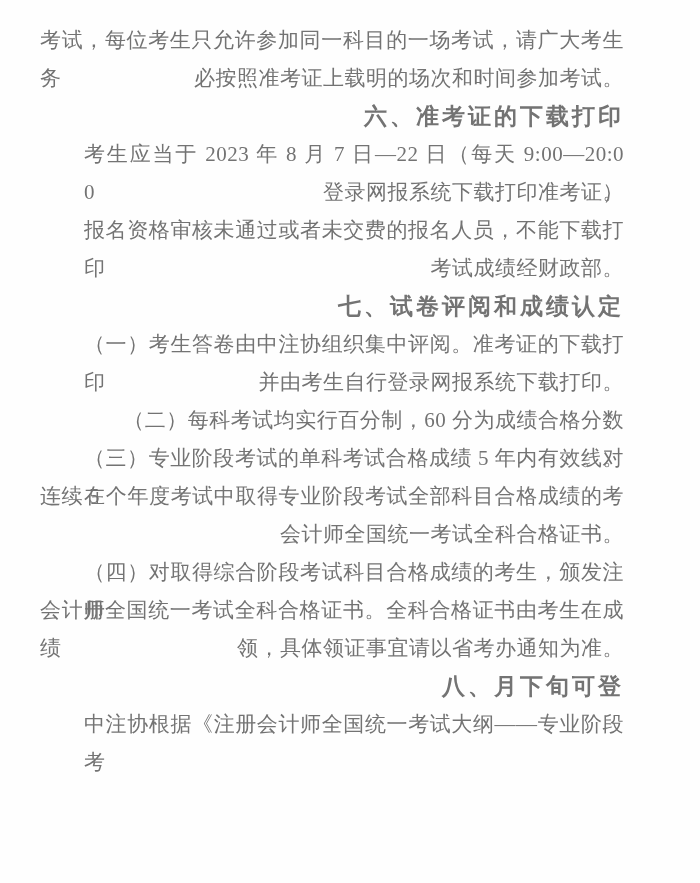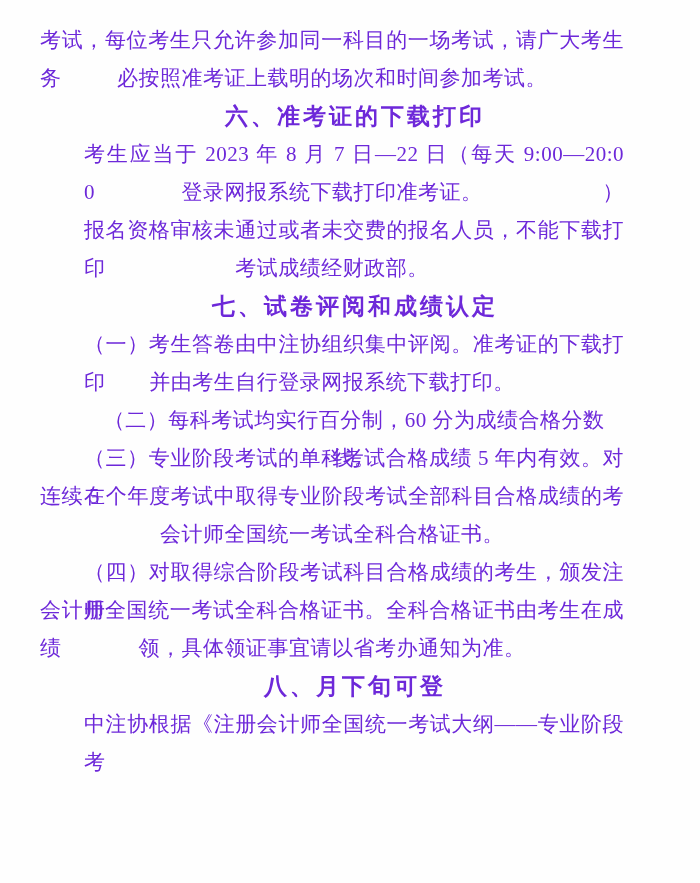--- a/index.html
+++ b/index.html
@@ -5,57 +5,57 @@
   html, body {
     margin: 0;
     padding: 0;
     background: #ffffff;
   }
   .page {
     position: relative;
     width: 700px;
     height: 883px;
     background: #fefefe;
-    color: #6d28d9;
+    color: #737373;
     box-sizing: border-box;
     padding-top: 21px;
     overflow: hidden;
     font-family: "Liberation Serif", "DejaVu Serif", serif;
   }
   .line {
     box-sizing: border-box;
     width: 584px;
     margin-left: 40px;
     height: 38px;
     line-height: 38px;
     font-size: 21px;
     letter-spacing: 0.5px;
     white-space: normal;
     overflow: visible;
-    text-align: center;
+    text-align: right;
   }
   
   .j {
     text-align: justify;
     text-align-last: justify;
     text-justify: inter-character;
     word-break: break-all;
   }
   
   .indent {
     padding-left: 44px;
   }
   
   .heading {
     font-family: "Liberation Sans", "DejaVu Sans", sans-serif;
     font-weight: 700;
     font-size: 23px;
     letter-spacing: 3px;
     padding-left: 46px;
-    text-align: center;
+    text-align: right;
   }
 </style>
 </head>
 <body>
 
 <div class="page">
   <div class="line j">考试，每位考生只允许参加同一科目的一场考试，请广大考生务</div>
   <div class="line">必按照准考证上载明的场次和时间参加考试。</div>
   <div class="line heading">六、准考证的下载打印</div>
   <div class="line indent j">考生应当于 2023 年 8 月 7 日—22 日（每天 9:00—20:00）</div>

